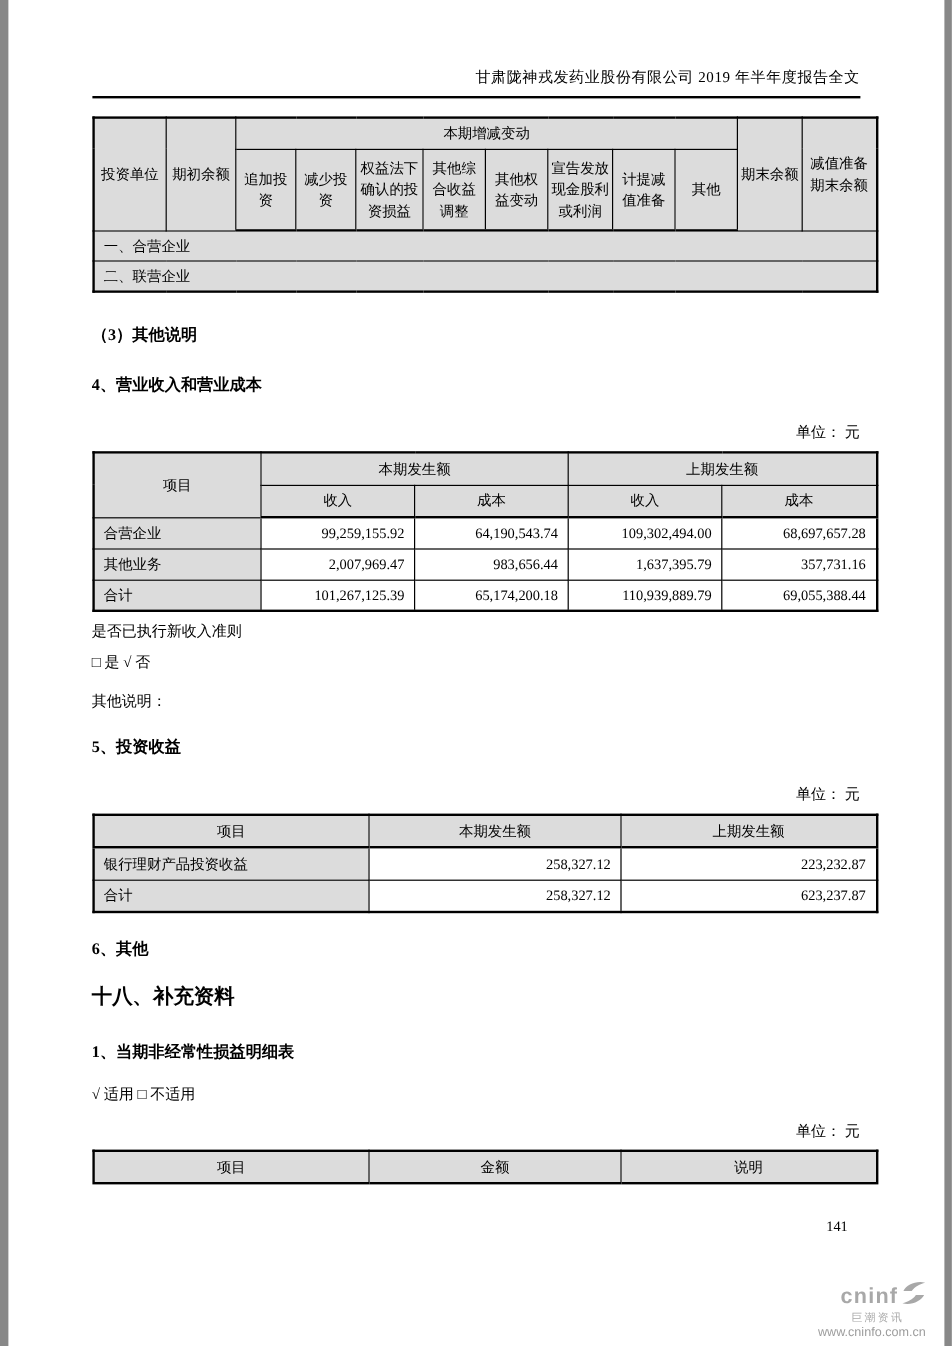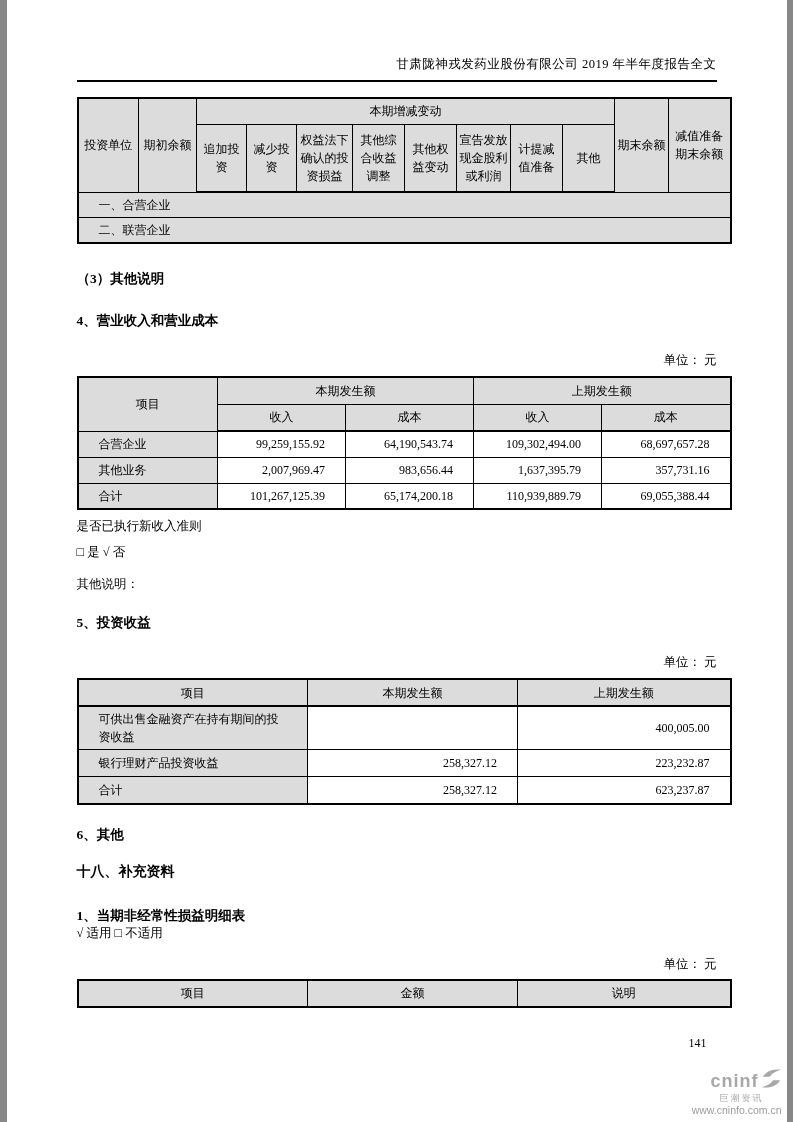--- a/index.html
+++ b/index.html
@@ -26,37 +26,37 @@
     table-layout:fixed;
     width:653px;
     border:2px solid #000;
   }
   table.t th, table.t td {
     border:1px solid #000;
     font-weight:normal;
     font-size:12px;
     line-height:1.5;
     vertical-align:middle;
-    padding:3px 20px;
+    padding:3px 8px;
     overflow:hidden;
   }
   table.t1 th { padding:3px 2px; }
   th.ctr { text-align:center;margin-top:32px; }
   .gray { background:#dcdcdc; }
   td.lbl { text-align:left; background:#dcdcdc; }
   td.num { text-align:right; padding-right:2px; font-size:12px; }
   tr.thead-sep th { border-bottom:2px solid #000; }
   th.sep-b { border-bottom:2px solid #000; }
   .h-sub { font-size:13.5px; font-weight:bold; font-family:"Liberation Serif","DejaVu Serif",serif; }
-  .h-big { font-size:14px; font-weight:bold; }
+  .h-big { font-size:17px; font-weight:bold; }
   .plain { font-size:12.5px; }
   .unit { text-align:right; font-size:12.5px; }
   .pagenum { text-align:right; padding-right:10px; font-size:12px; }
   .logo {
-    position:absolute; right:5px; bottom:6px;
+    position:absolute; right:15px; bottom:6px;
     text-align:right; color:#a8a8a8;
     font-family:"Liberation Sans","DejaVu Sans",sans-serif;
     line-height:1.15;
   }
   .logo .brand-line { display:flex; align-items:center; justify-content:flex-end; gap:2px; }
   .logo .brand { font-size:18px; font-weight:bold; letter-spacing:1px; color:#a8a8a8; }
   .logo .cn { font-size:9px; letter-spacing:2px; margin-right:18px; }
   .logo .url { font-size:10.5px; margin-top:1px; color:#9d9d9d; }
 </style>
 </head>
@@ -172,44 +172,39 @@
         <col style="width:210px">
         <col style="width:213px">
     </colgroup>
     <tbody>
         <tr class="thead-sep" style="height:27px">
       <th class="ctr gray">项目</th>
       <th class="ctr gray">本期发生额</th>
       <th class="ctr gray">上期发生额</th>
     </tr>
     <tr style="height:27px">
-      <td class="lbl">可供出售金融资产在持有期间的投资收益</td>
-      <td class="num"></td>
-      <td class="num">400,005.00</td>
-    </tr>
-    <tr style="height:27px">
       <td class="lbl">银行理财产品投资收益</td>
       <td class="num">258,327.12</td>
       <td class="num">223,232.87</td>
     </tr>
     <tr style="height:27px">
       <td class="lbl">合计</td>
       <td class="num">258,327.12</td>
       <td class="num">623,237.87</td>
     </tr>
   </tbody>
     </table>
 
   <div class="h-sub" style="margin-top:21px;">6、其他</div>
 
   <div class="h-big" style="margin-top:19px;">十八、补充资料</div>
 
   <div class="h-sub" style="margin-top:26px;">1、当期非经常性损益明细表</div>
 
-  <div class="plain" style="">√ 适用 □ 不适用</div>
+  <div class="plain" style="margin-top:18px;">√ 适用 □ 不适用</div>
 
   <div class="unit" style="margin-top:14px;">单位：  元</div>
 
   <table class="t" style="margin-top:6px;">
     <colgroup>
       <col style="width:230px">
         <col style="width:210px">
         <col style="width:213px">
     </colgroup>
     <tbody>

